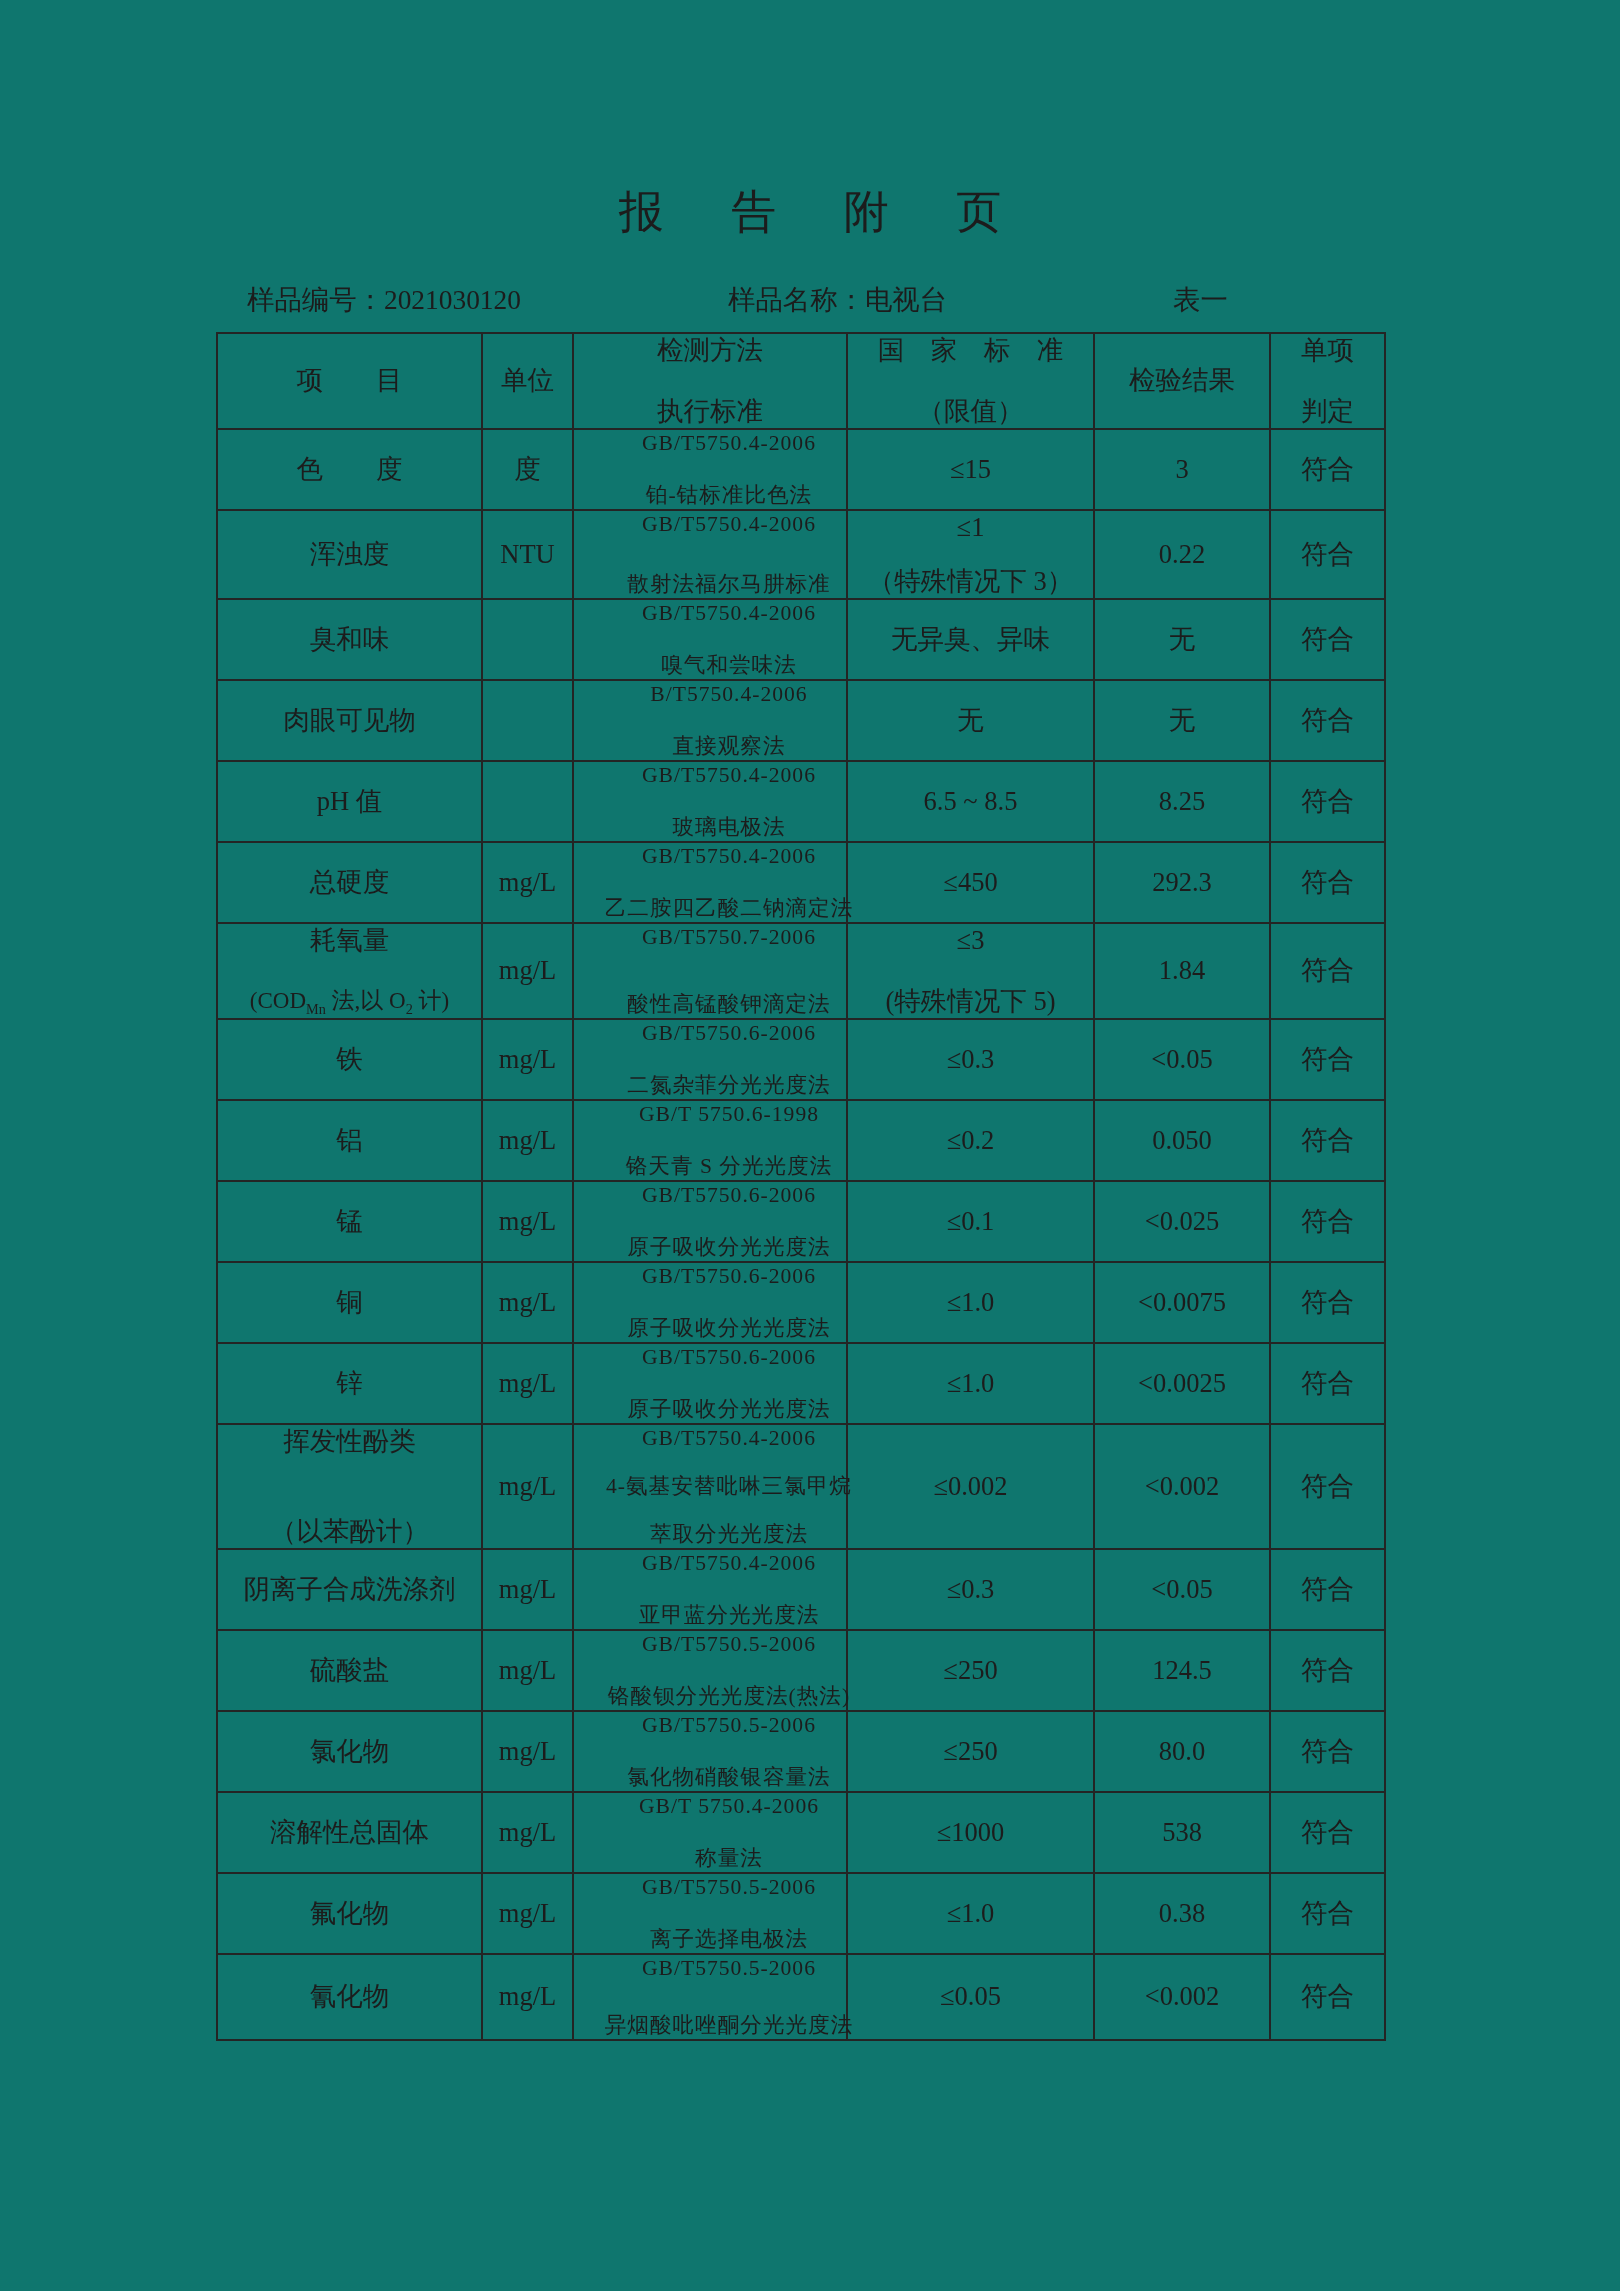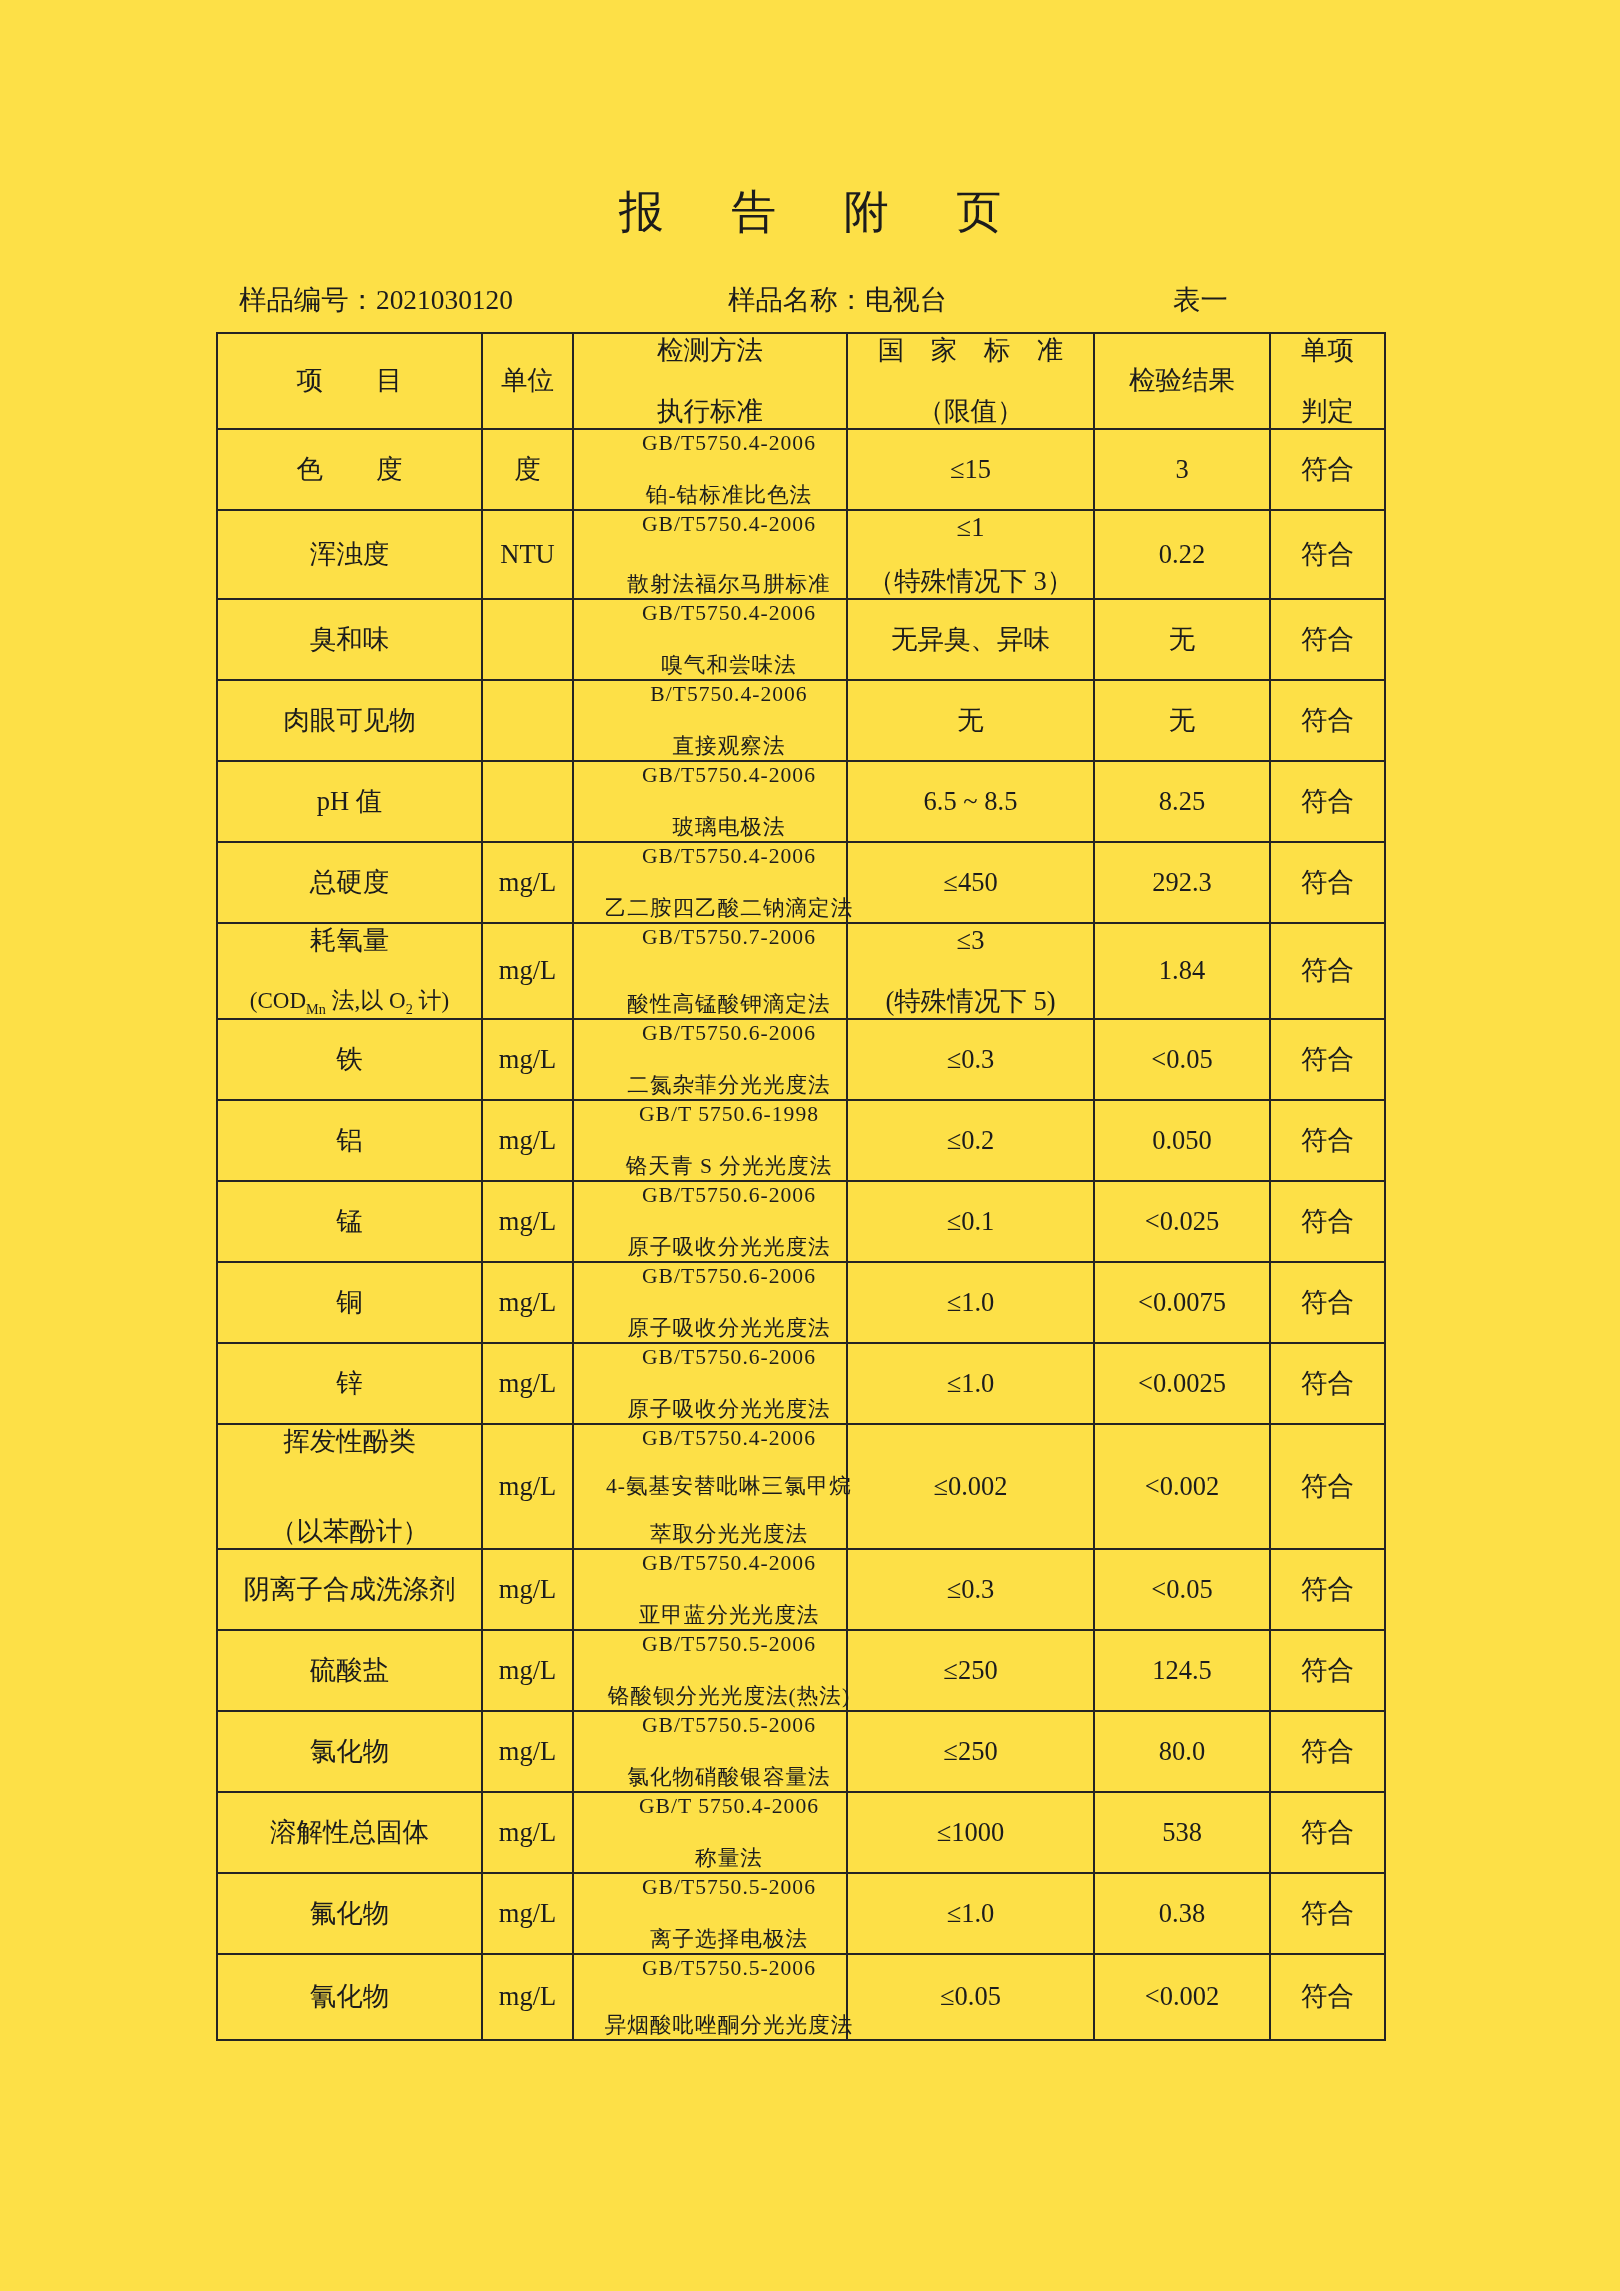--- a/index.html
+++ b/index.html
@@ -1,21 +1,21 @@
 <!DOCTYPE html>
 <html><head>
 <meta charset="utf-8">
 <style>
   html,body{margin:0;padding:0;background:#888;}
-  .page{position:relative;width:1620px;height:2292px;background:#fde047;
+  .page{position:relative;width:1620px;height:2292px;background:#0f766e;
         font-family:"Liberation Serif","DejaVu Serif",serif;color:#1c1c1c;overflow:hidden;}
   .title{position:absolute;top:182px;left:0;width:100%;text-align:center;
          font-size:45px;font-weight:500;letter-spacing:1.5em;text-indent:1.5em;white-space:nowrap;}
   .info{position:absolute;top:282px;left:226px;width:1168px;height:41px;font-size:27.4px;}
-  .info .no{position:absolute;left:13px;top:0;}
+  .info .no{position:absolute;left:21px;top:0;}
   .info .name{position:absolute;left:502px;top:0;}
   .info .tag{position:absolute;left:947px;top:0;font-family:Liberation Mono, monospace;}
   table.report{position:absolute;left:216px;top:332px;width:1168px;border-collapse:collapse;table-layout:fixed;}
   table.report{border:2.9px solid #242424;}
   td{border:2px solid #242424;padding:0;margin:0;}
   col.c1{width:265px}col.c2{width:91px}col.c3{width:274px}
   col.c4{width:247px}col.c5{width:176px}col.c6{width:115px}
   .cell{display:flex;flex-direction:column;align-items:center;justify-content:center;
         width:100%;font-size:26.5px;line-height:1.25;text-align:center;}
   .sp{justify-content:space-between;}

